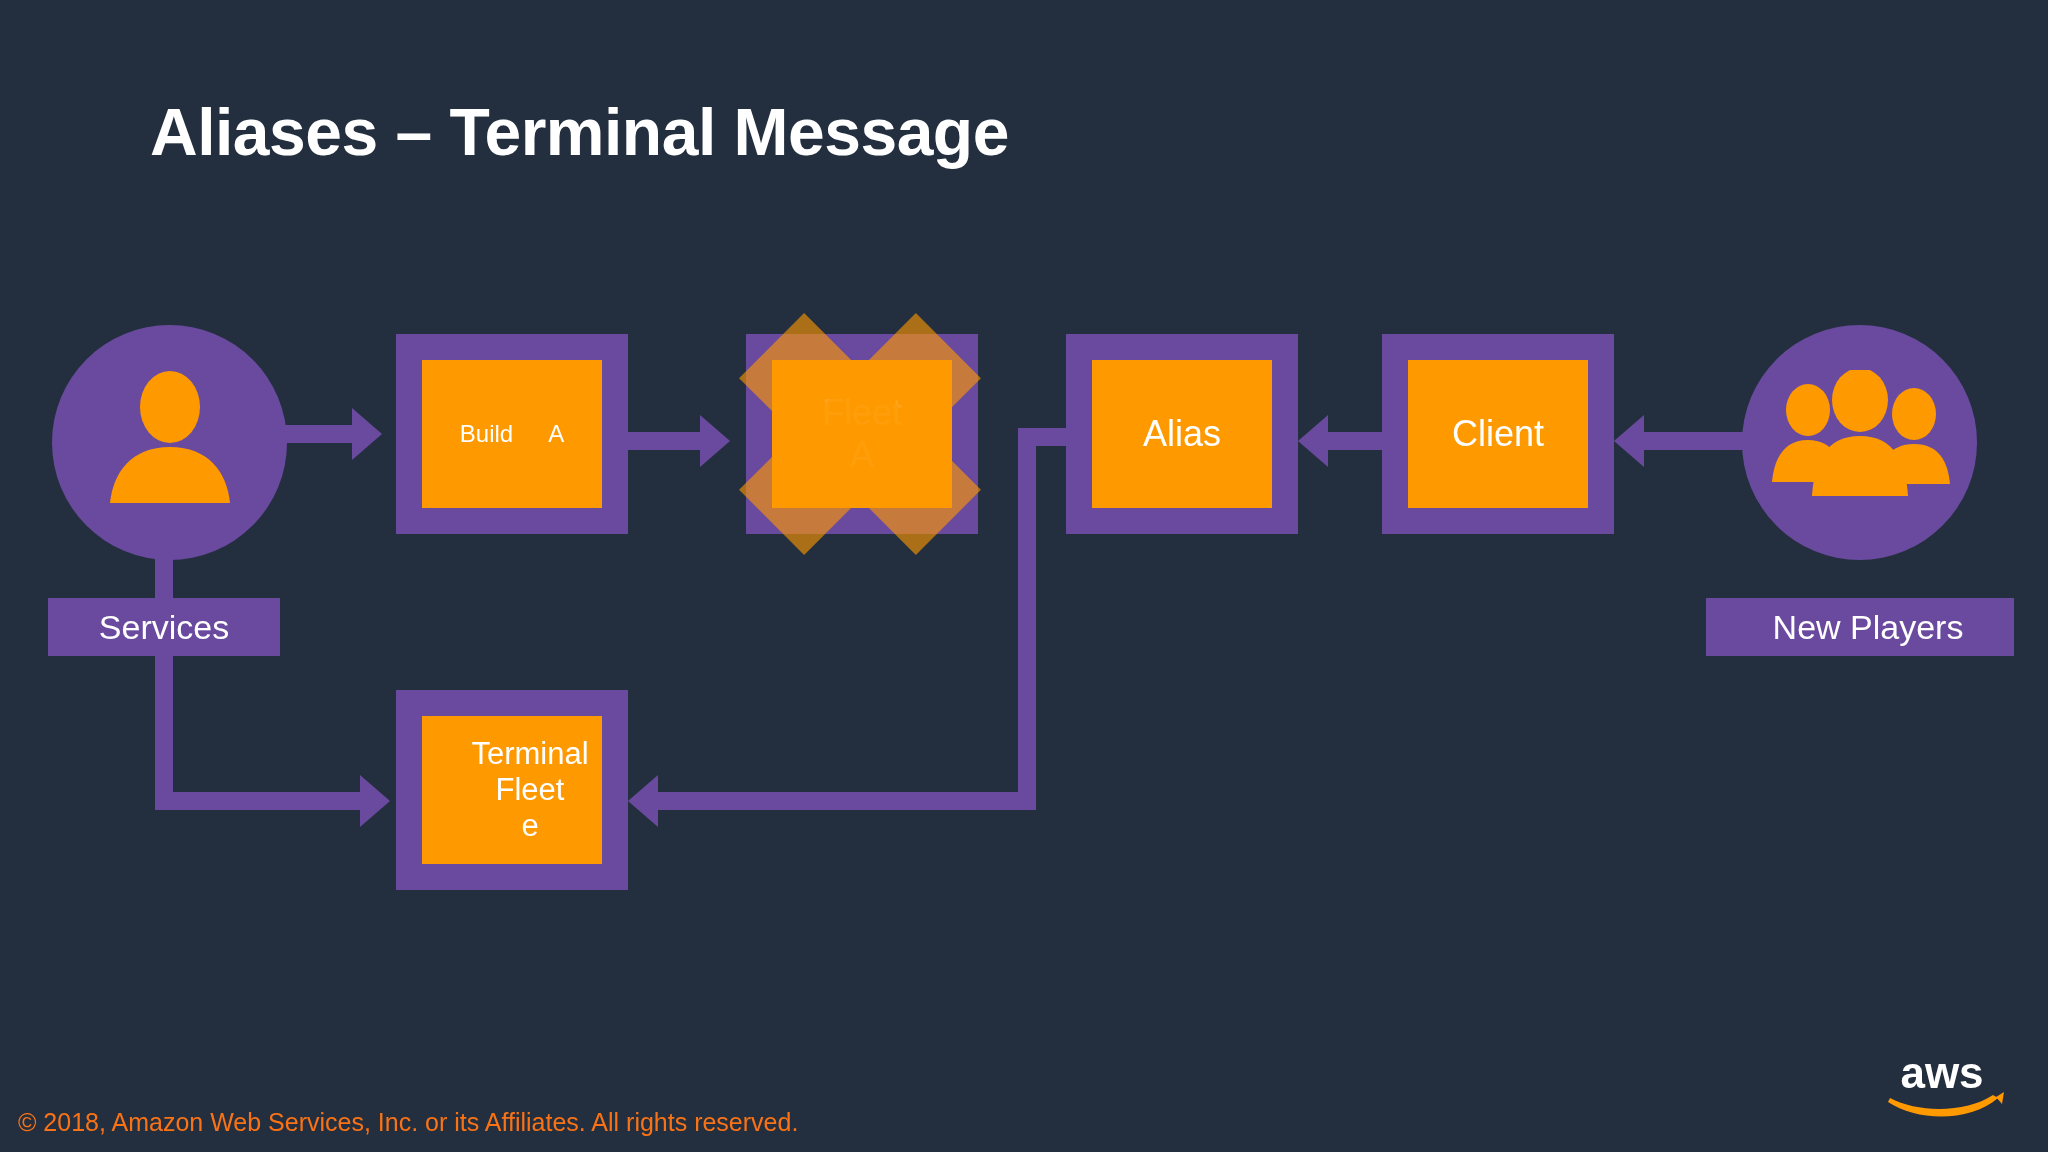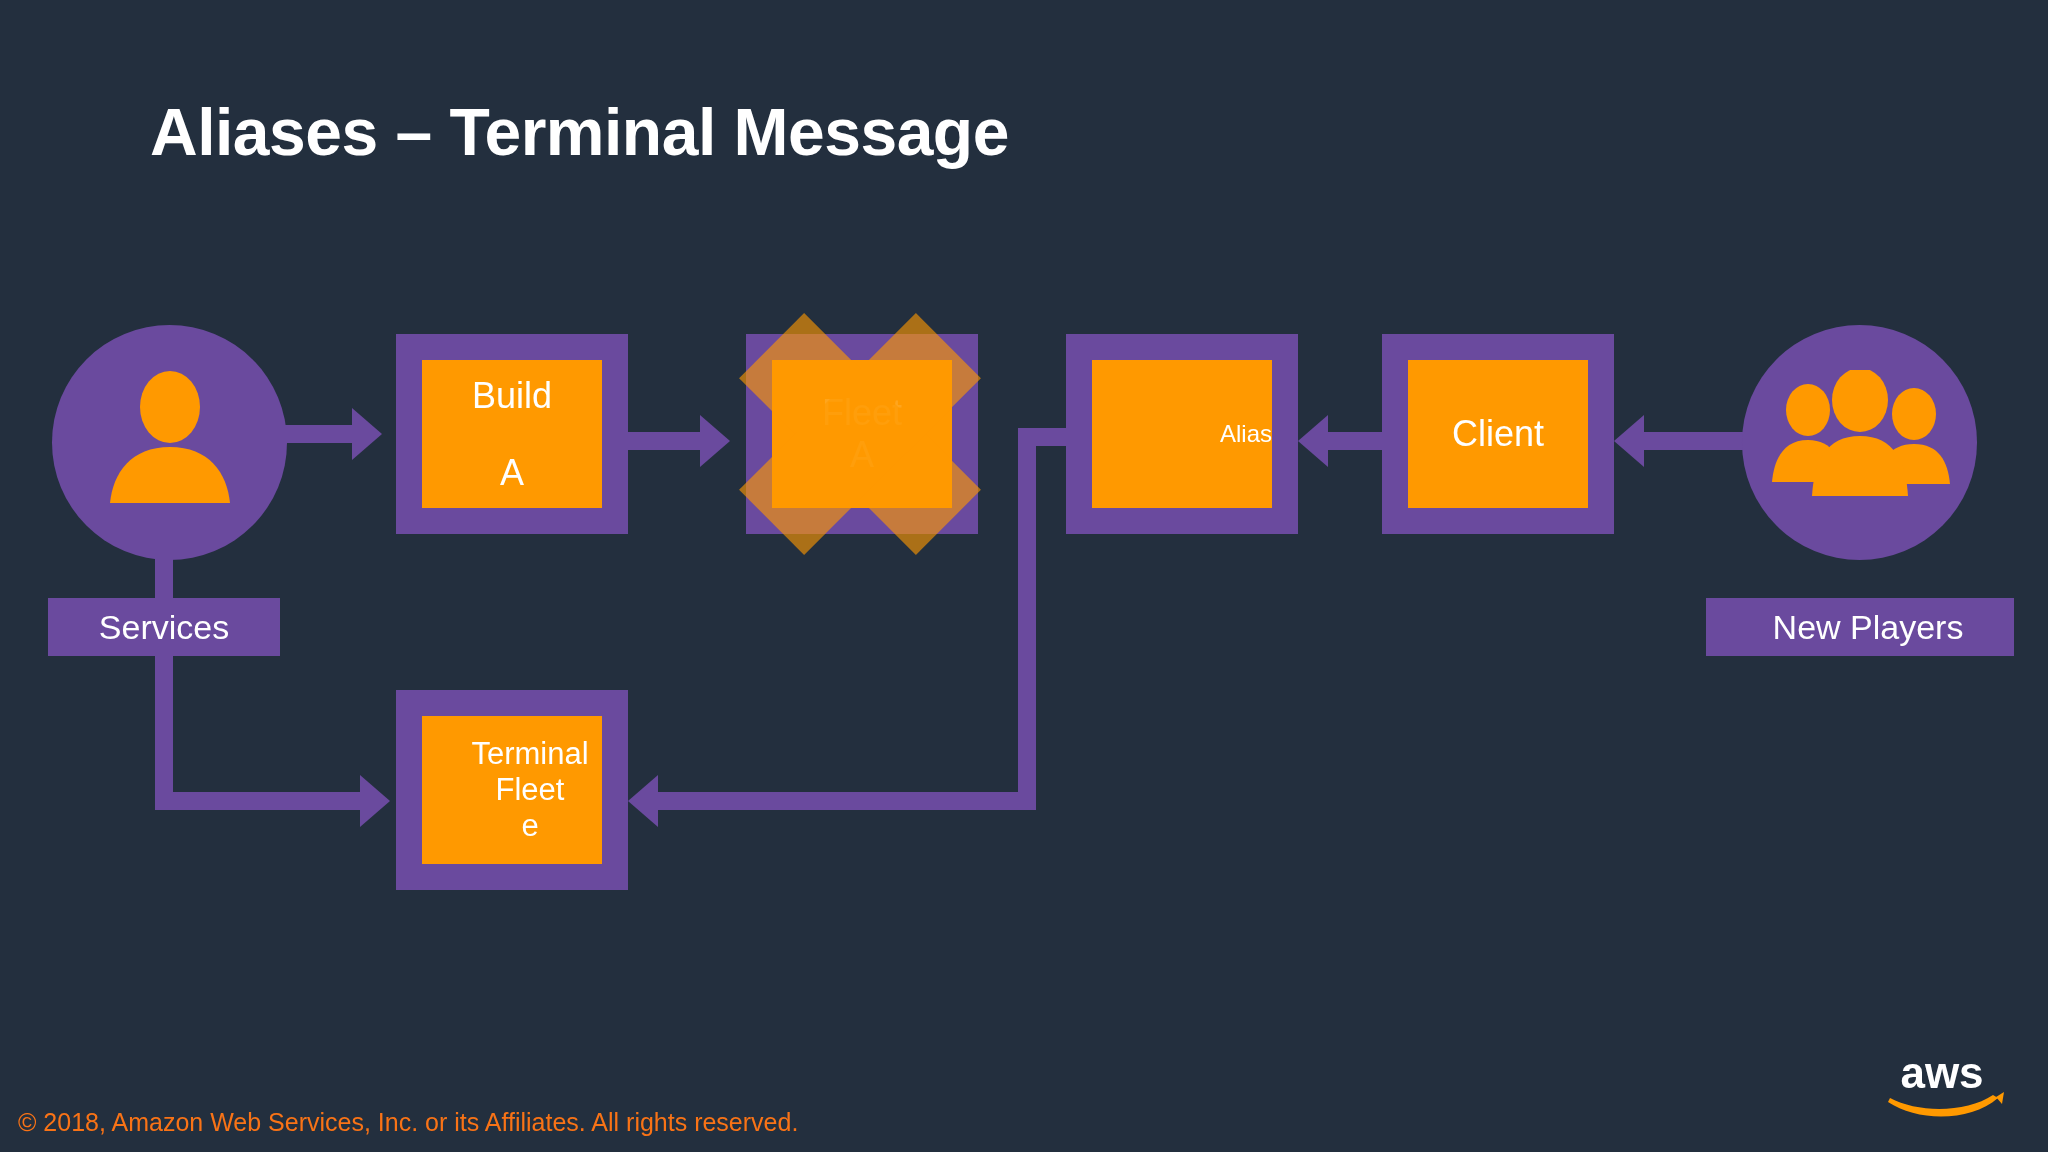--- a/index.html
+++ b/index.html
@@ -87,42 +87,42 @@
     <span>Services</span>
   </div>
 
   <div class="bar" style="left:230px;top:425px;width:125px;height:18px;"></div>
   <div class="arrow-r" style="left:352px;top:408px;"></div>
 
   <div class="bar" style="left:155px;top:792px;width:210px;height:18px;"></div>
   <div class="arrow-r" style="left:360px;top:775px;"></div>
 
   <div class="node-box" style="left:396px;top:334px;width:232px;height:200px;">
-    <div class="node-inner" style="left:26px;top:26px;right:26px;bottom:26px;font-size:36px;flex-direction:column;gap:35px;">
+    <div class="node-inner" style="left:26px;top:26px;right:26px;bottom:26px;font-size:24px;gap:35px;">
       <div>Build</div>
       <div>A</div>
     </div>
   </div>
 
   <div class="bar" style="left:628px;top:432px;width:78px;height:18px;"></div>
   <div class="arrow-r" style="left:700px;top:415px;"></div>
 
   <div class="node-box" style="left:746px;top:334px;width:232px;height:200px;">
     <div class="node-inner" style="left:26px;top:26px;right:26px;bottom:26px;font-size:36px;flex-direction:column;">
       <div class="faded">Fleet</div>
       <div class="faded">A</div>
     </div>
   </div>
   <div class="xmark" style="left:700px;top:290px;width:320px;height:288px;">
     <span class="a"></span>
       <span class="b"></span>
   </div>
 
   <div class="node-box" style="left:1066px;top:334px;width:232px;height:200px;">
-    <div class="node-inner" style="left:26px;top:26px;right:26px;bottom:26px;font-size:24px;justify-content:flex-end;">
+    <div class="node-inner" style="left:26px;top:26px;right:26px;bottom:26px;font-size:36px;">
       <div>Alias</div>
     </div>
   </div>
 
   <div class="bar" style="left:1018px;top:428px;width:56px;height:18px;"></div>
   <div class="bar" style="left:1018px;top:428px;width:18px;height:382px;"></div>
   <div class="bar" style="left:658px;top:792px;width:378px;height:18px;"></div>
   <div class="arrow-l" style="left:628px;top:775px;"></div>
 
   <div class="bar" style="left:1326px;top:432px;width:78px;height:18px;"></div>

